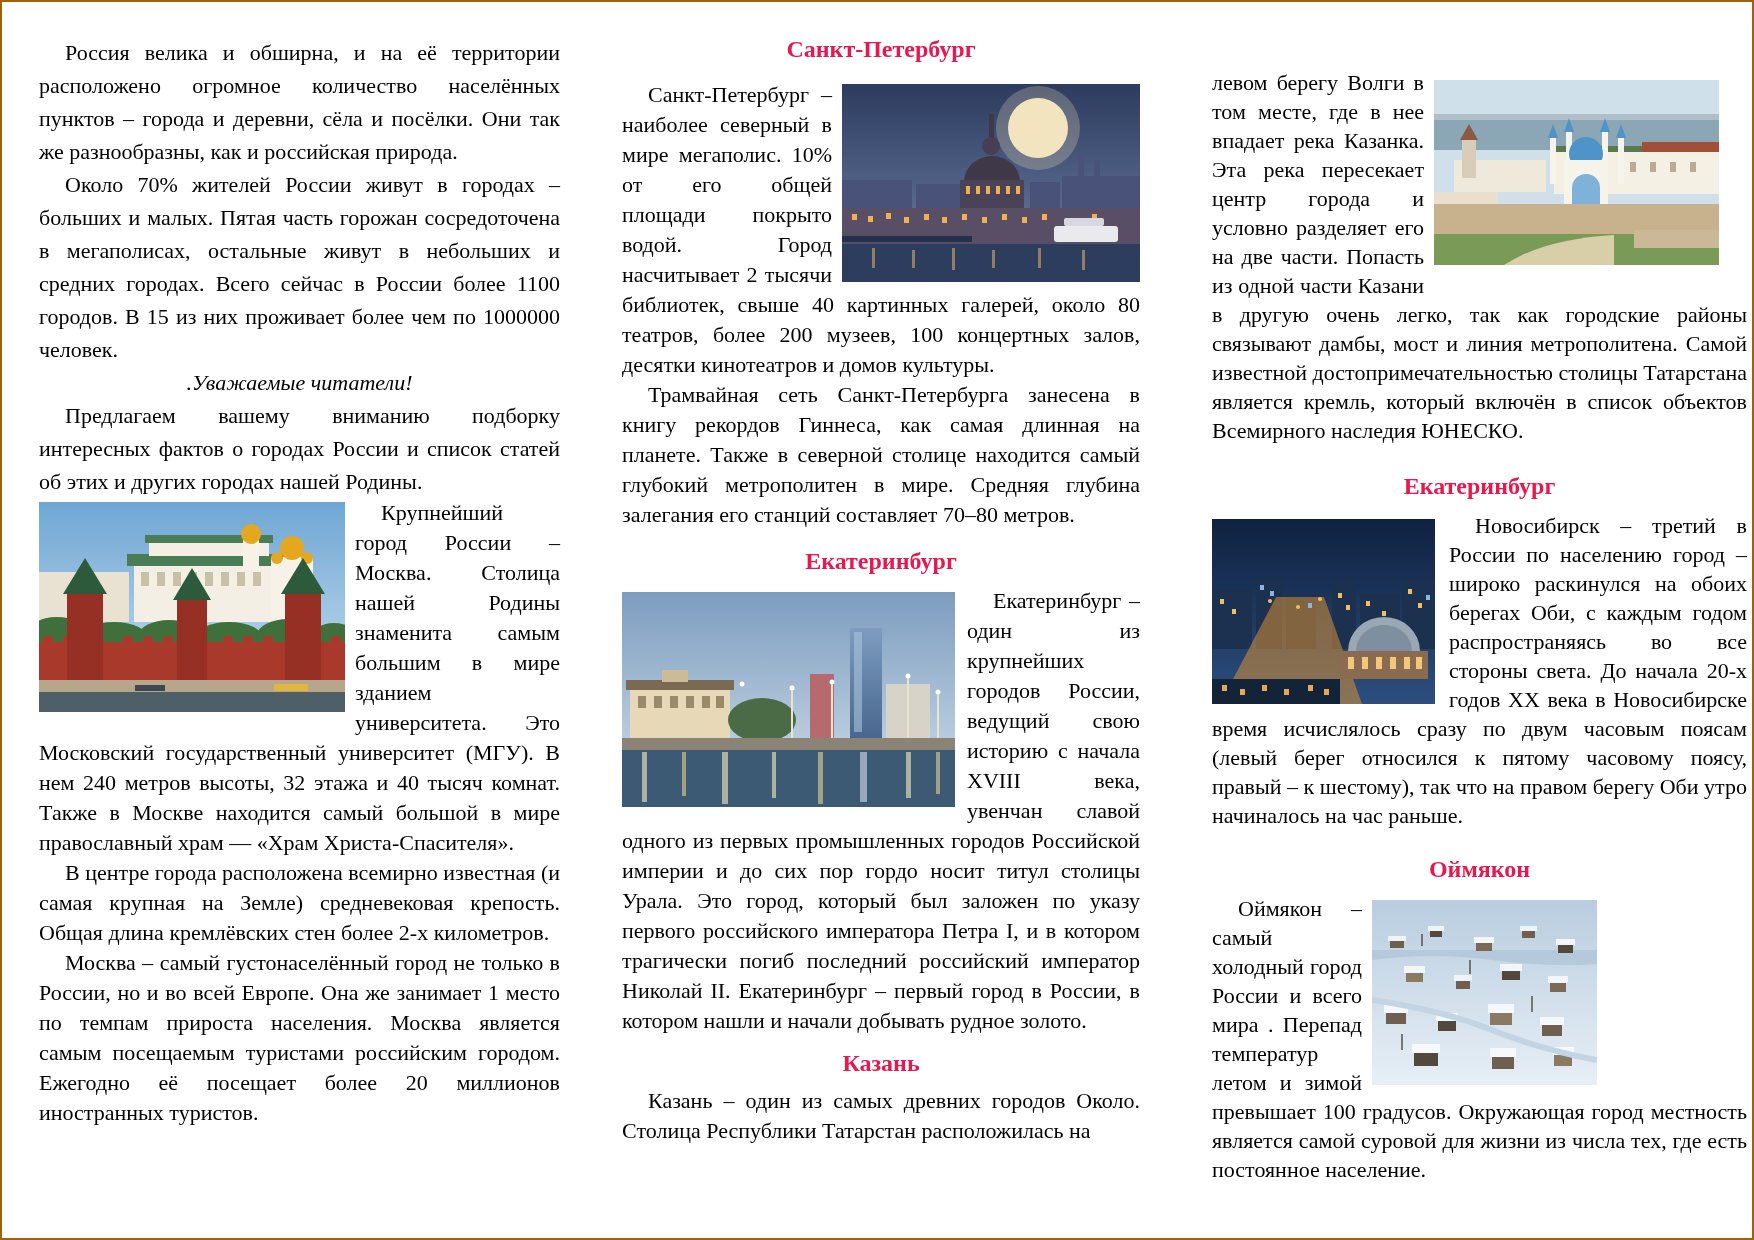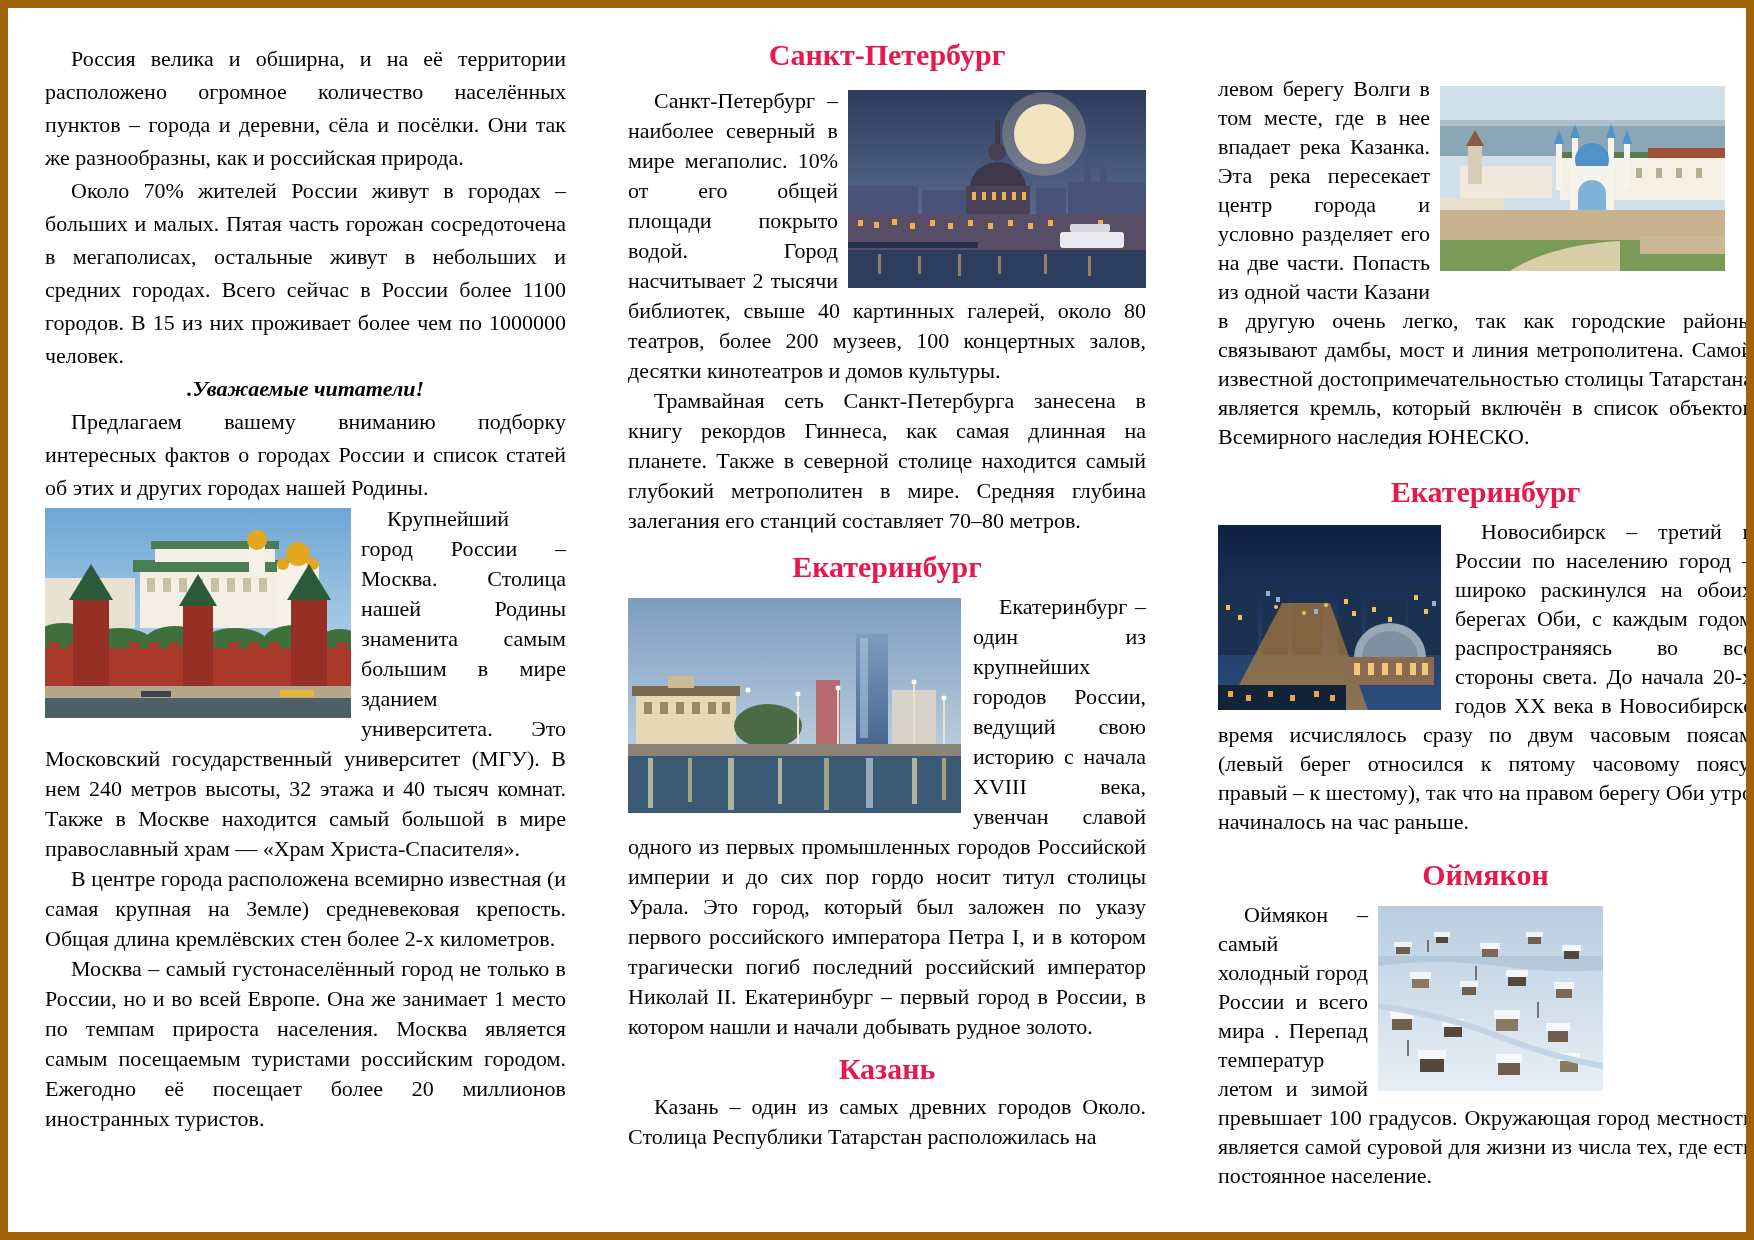--- a/index.html
+++ b/index.html
@@ -1,30 +1,30 @@
 <!DOCTYPE html>
 <html style="--accent: #e8174e;"><head>
 <meta charset="utf-8">
 <style>
   html,body{margin:0;padding:0;background:#ffffff;}
   .page{
     position:relative;width:1754px;height:1240px;background:#fff;
-    border:8px solid #a16207;box-sizing:border-box;overflow:hidden;
+    border:2px solid #a16207;box-sizing:border-box;overflow:hidden;
     font-family:"Liberation Serif","DejaVu Serif",serif;color:#000;
   }
   .panel{position:absolute;font-size:22px;line-height:30px;text-align:justify;}
   .panel-1{left:37px;width:521px;top:34px;}
   .panel-2{left:620px;width:518px;top:30px;}
   .panel-3{left:1210px;width:535px;top:34px;line-height:29px;margin-top:32px;}
   p{margin:0;}
   .ind{text-indent:26px;}
   .intro-sp{line-height:33px;}
-  .sal{text-align:center;font-weight:bold;font-style:italic;line-height:33px;}
+  .sal{text-align:center;font-weight:normal;font-style:italic;line-height:33px;}
   .heading{
-    margin:0;text-align:center;font-size:30px;line-height:34px;font-weight:bold;
+    margin:0;text-align:center;font-size:24px;line-height:34px;font-weight:bold;
     color:var(--accent,#e8174e);font-family:"Liberation Serif","DejaVu Serif",serif;
   }
   .h-moscow{margin:12px 0 6px;}
   .h-spb{margin:0 0 14px;}
   .h-ekb{margin:14px 0 8px;}
   .h-kazan{margin:10px 0 6px;}
   .h-nsk{margin:24px 0 8px;}
   .h-oym{margin:22px 0 8px;}
   .sec::after{content:"";display:block;clear:both;}
   .photo{display:block;font-size:0;line-height:0;}

